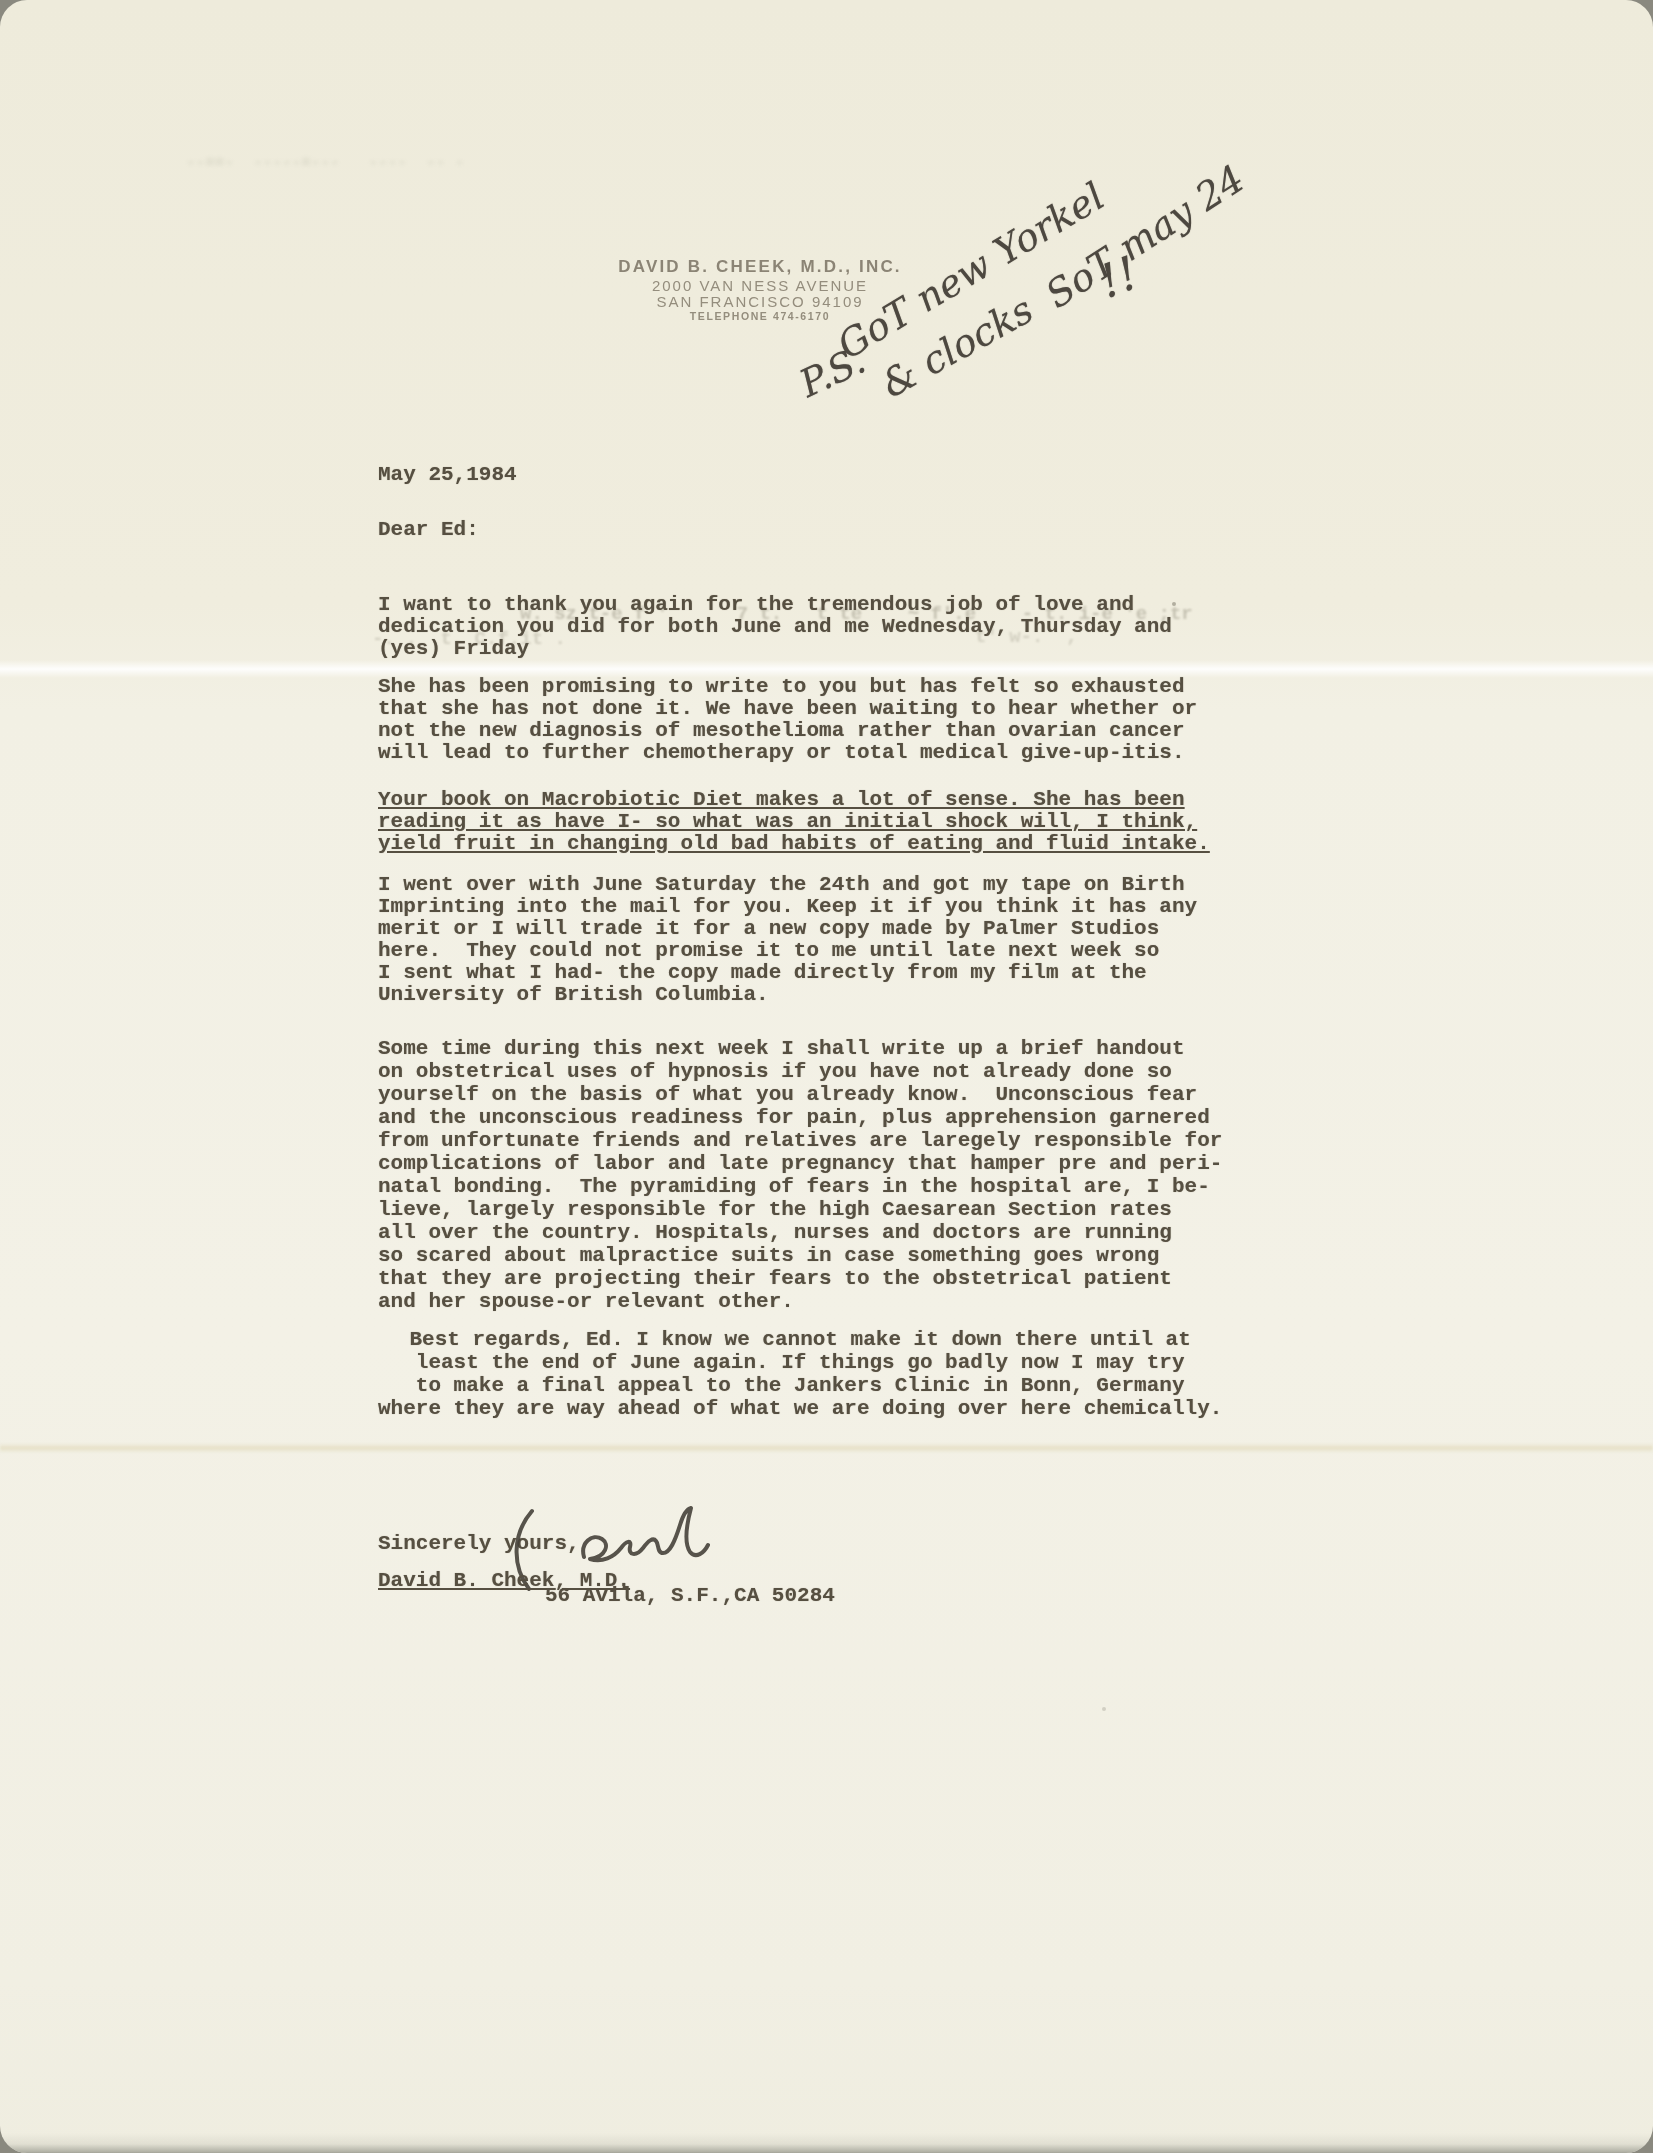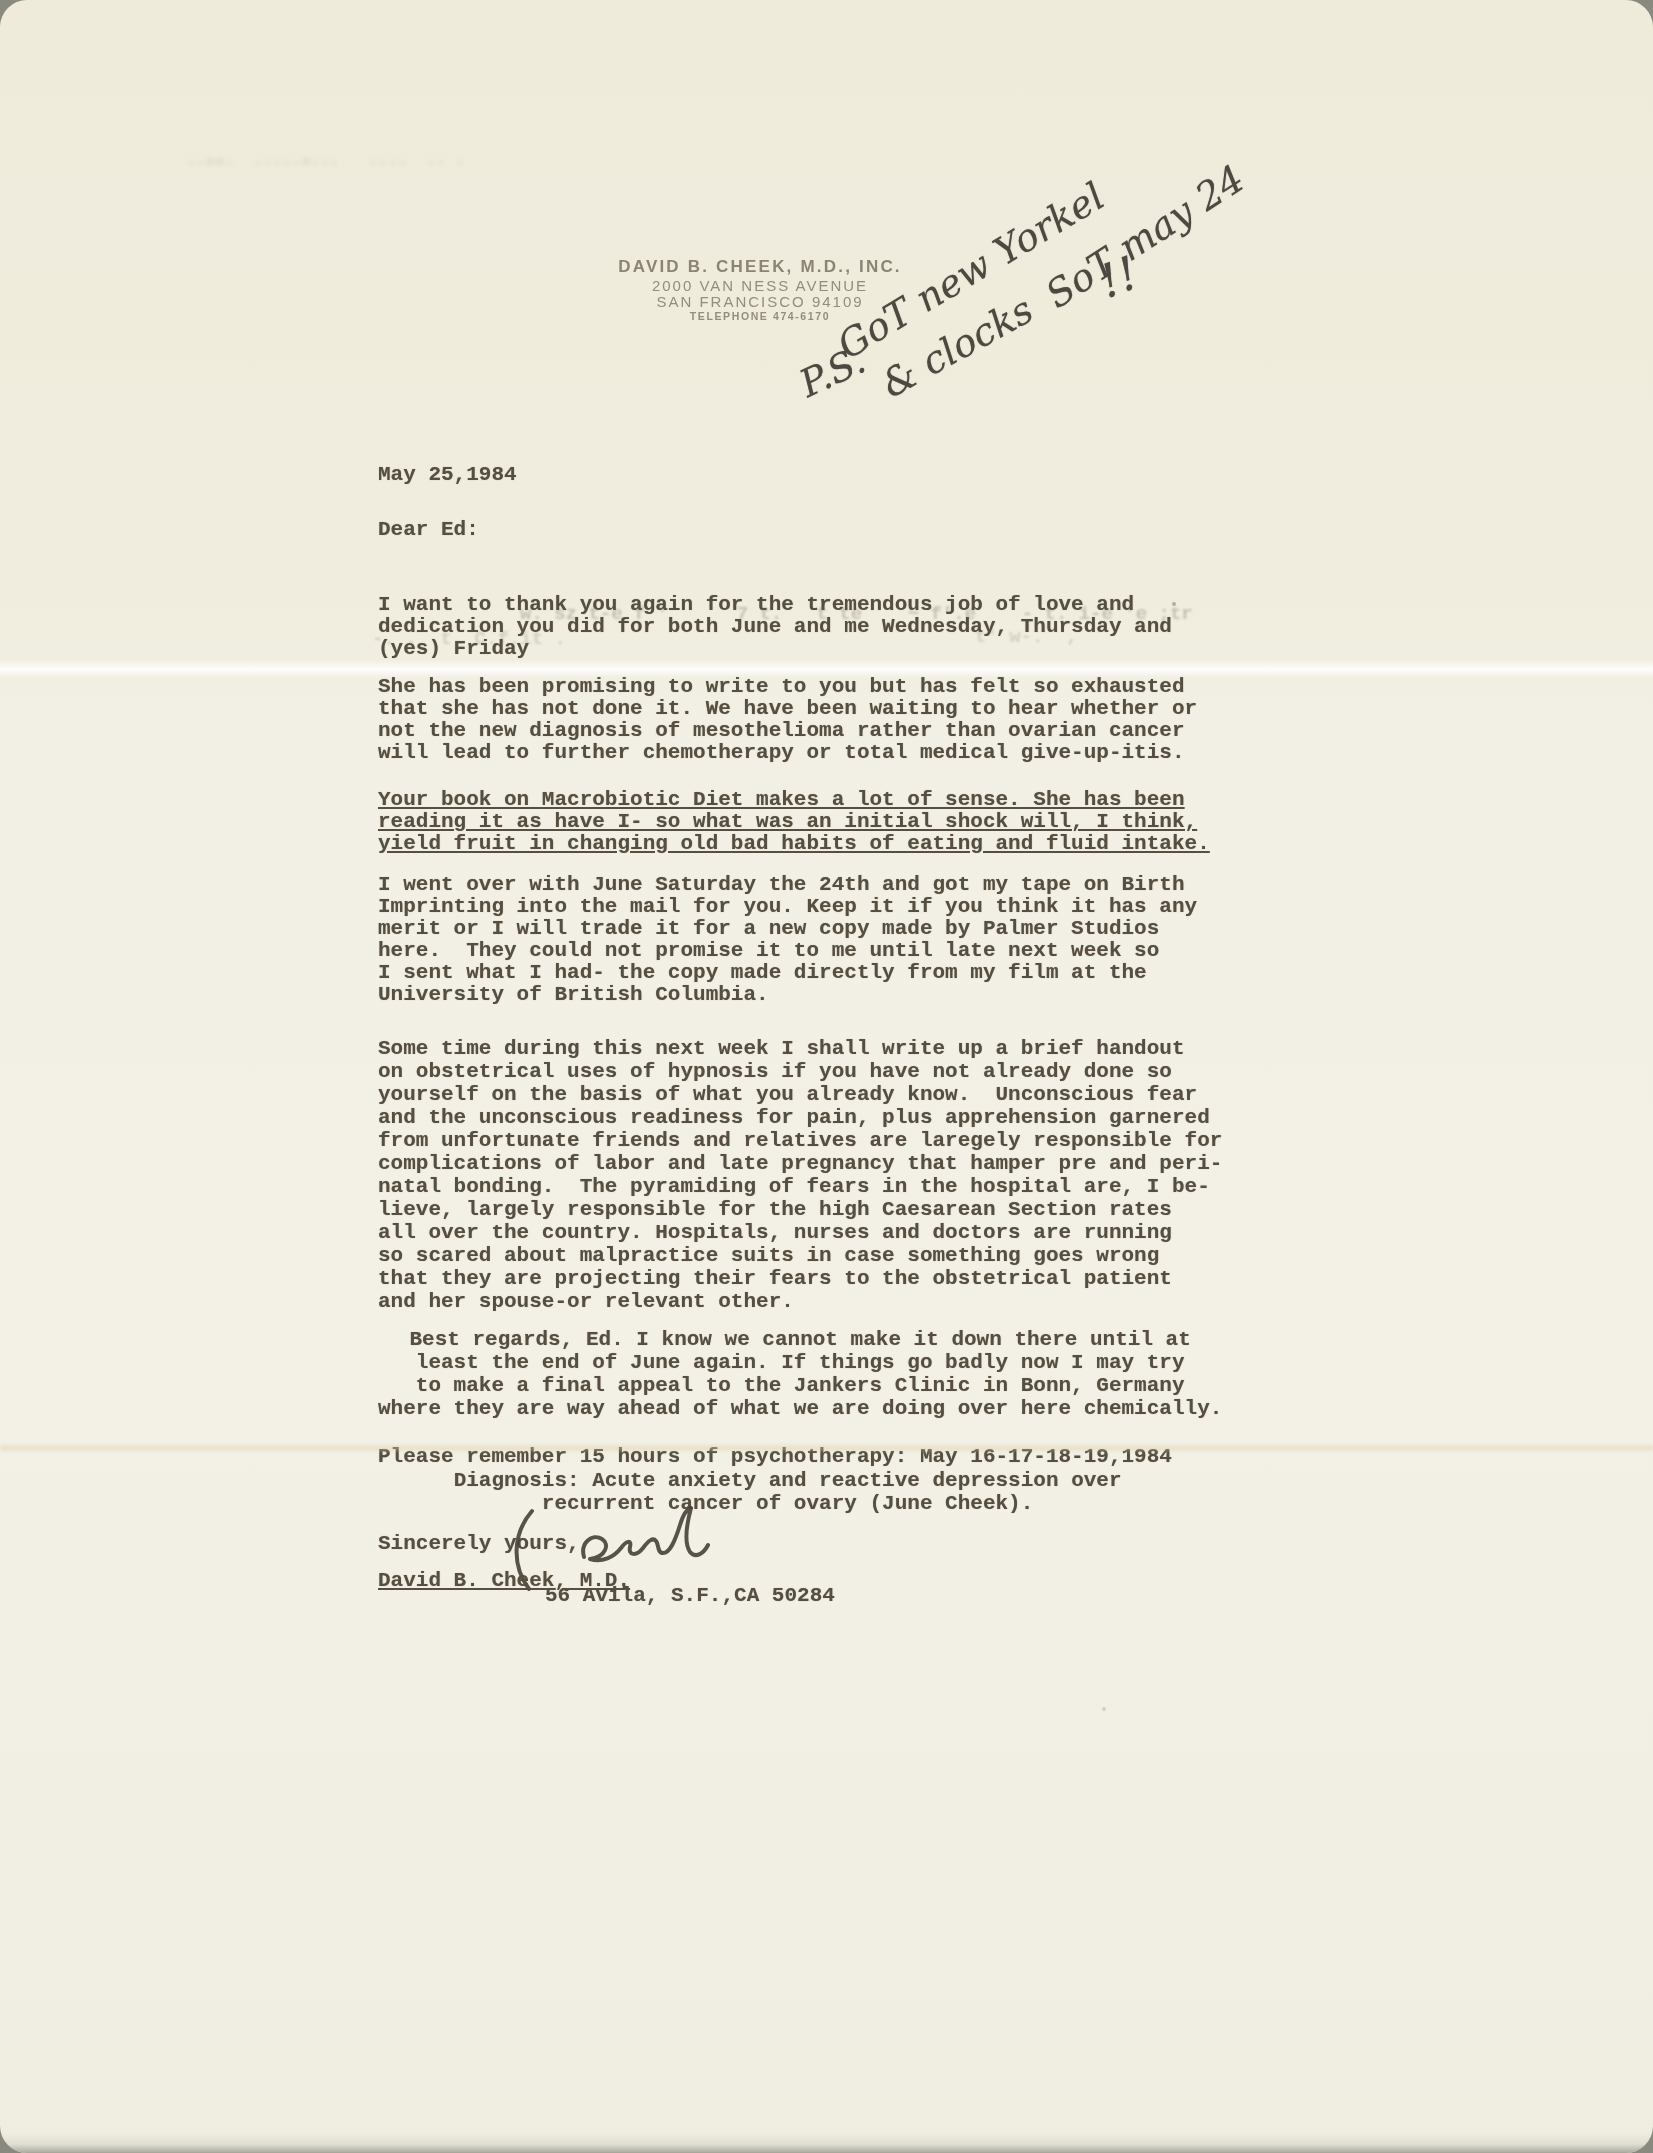--- a/index.html
+++ b/index.html
@@ -114,23 +114,20 @@
 natal bonding.  The pyramiding of fears in the hospital are, I be-
 lieve, largely responsible for the high Caesarean Section rates
 all over the country. Hospitals, nurses and doctors are running
 so scared about malpractice suits in case something goes wrong
 that they are projecting their fears to the obstetrical patient
 and her spouse-or relevant other.</div>
   <div class="typed lh23" style="top:1328px;text-align:center;">Best regards, Ed. I know we cannot make it down there until at
 least the end of June again. If things go badly now I may try
 to make a final appeal to the Jankers Clinic in Bonn, Germany
 where they are way ahead of what we are doing over here chemically.</div>
-  <div class="typed lh235" style="top:1445px;">Please remember 15 hours of psychotherapy: May 16-17-18-19,1984
-      Diagnosis: Acute anxiety and reactive depression over
-             recurrent cancer of ovary (June Cheek).</div>
 
   <div class="typed" style="top:1533px;">Sincerely yours,</div>
 
   <svg class="sig" width="210" height="110" viewBox="0 0 210 110">
     <path d="M32,16 C13,38 11,70 29,94"></path>
     <path d="M84,62 C80,48 92,38 102,44 C110,49 106,62 90,64 C102,68 114,62 121,53 C126,46 132,44 130,52 C128,60 136,62 143,53 C148,46 153,42 156,46 C159,49 157,58 163,58 C170,58 175,46 180,30 C183,20 187,14 191,13 C187,28 184,48 190,57 C196,64 204,58 208,50"></path>
   </svg>
 
   <div class="typed" style="top:1570px;text-decoration:underline;">David B. Cheek, M.D.</div>
   <div class="typed" style="left:545px;top:1585px;">56 Avila, S.F.,CA 50284</div>

